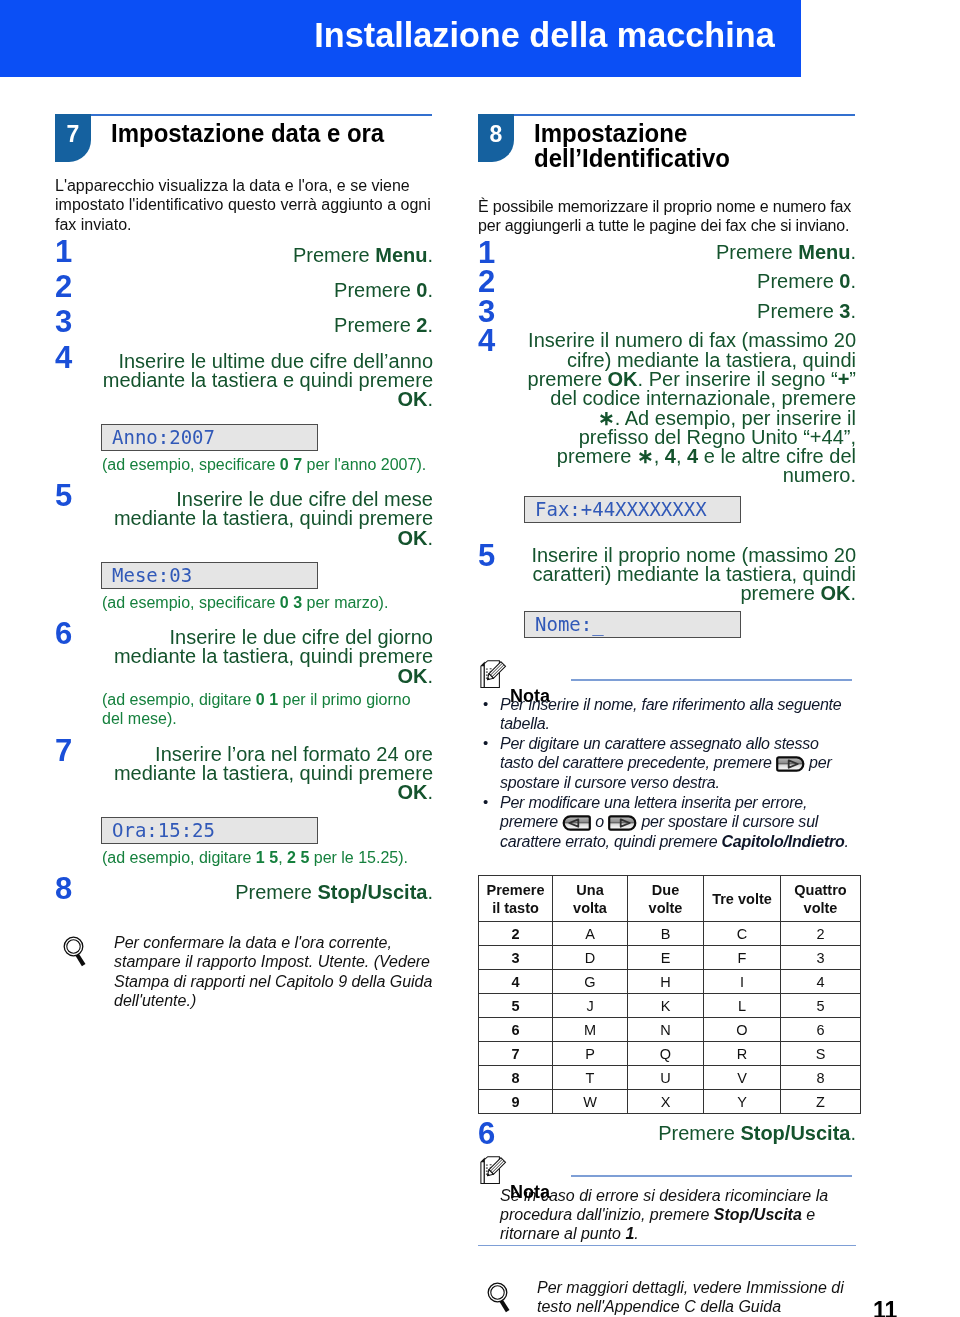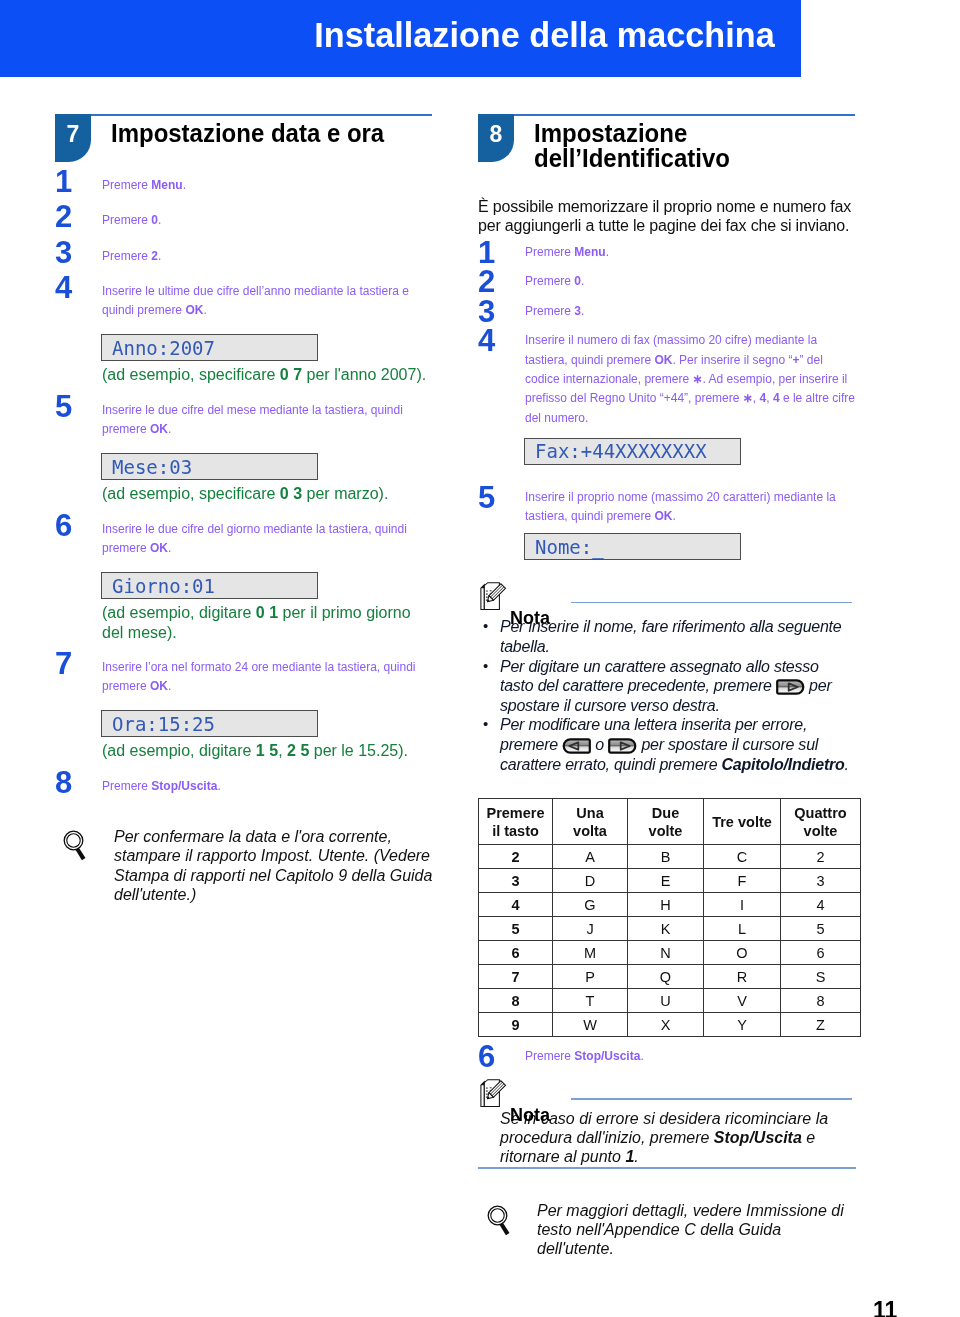--- a/index.html
+++ b/index.html
@@ -46,21 +46,21 @@
   .col-right .step { margin-bottom:10.3px; }
   .col-right .step-num { top:-1px; }
   .col-right .step:nth-child(4) .lcd { margin-top:10px; margin-bottom:23px; }
   .col-right .step:nth-child(5) .lcd { margin-top:7px; }
   .col-right .intro { margin-bottom:7px; width:390px; letter-spacing:-0.18px; }
   .col-right .sec-head { min-height:72px; margin-bottom:12px; }
   .step-num {
     position:absolute; left:0; top:-5px; width:26px; text-align:left;
     color:#1a4fd8; font-weight:bold; font-size:31px; line-height:22px;
   }
-  .step-body { font-size:12px; line-height:19.3px; color:#8b5cf6; }
+  .step-body { font-size:20px; line-height:19.3px; color:#14532d;text-align:right; }
   .step-body b { font-weight:bold; }
   .step-after { font-size:16px; line-height:19.3px; color:#15803d; margin-top:4px; }
 
   
   .lcd {
     border:1px solid #4d4d4d; height:27px; background:#e5e5e5; width:217px;
     display:flex; align-items:center; padding-left:10px; margin-top:14px;
     margin-left:-1px;
   }
   .lcd span {
@@ -118,20 +118,21 @@
 <div class="banner">
   <div class="banner-title">Installazione della macchina</div>
 </div>
 
 <div class="col col-left">
   <div class="sec-head">
     <div class="sec-rule"></div>
     <div class="sec-badge">7</div>
     <div class="sec-title">Impostazione data e ora</div>
   </div>
+  <div class="intro">L'apparecchio visualizza la data e l'ora, e se viene impostato l'identificativo questo verrà aggiunto a ogni fax inviato.</div>
   <div id="left-steps">
       <div class="step">
         <div class="step-num">1</div>
         <div class="step-body">Premere <b>Menu</b>.</div>
       </div>
       <div class="step">
         <div class="step-num">2</div>
         <div class="step-body">Premere <b>0</b>.</div>
       </div>
       <div class="step">
@@ -150,23 +151,20 @@
         <div class="step-num">5</div>
         <div class="step-body">Inserire le due cifre del mese mediante la tastiera, quindi premere <b>OK</b>.</div>
         <div class="lcd">
           <span>Mese:03</span>
         </div>
         <div class="step-after">(ad esempio, specificare <b>0</b> <b>3</b> per marzo).</div>
       </div>
       <div class="step">
         <div class="step-num">6</div>
         <div class="step-body">Inserire le due cifre del giorno mediante la tastiera, quindi premere <b>OK</b>.</div>
-        <div class="lcd">
-          <span>Giorno:01</span>
-        </div>
         <div class="step-after">(ad esempio, digitare <b>0</b> <b>1</b> per il primo giorno del mese).</div>
       </div>
       <div class="step">
         <div class="step-num">7</div>
         <div class="step-body">Inserire l’ora nel formato 24 ore mediante la tastiera, quindi premere <b>OK</b>.</div>
         <div class="lcd">
           <span>Ora:15:25</span>
         </div>
         <div class="step-after">(ad esempio, digitare <b>1</b> <b>5</b>, <b>2</b> <b>5</b> per le 15.25).</div>
       </div>

